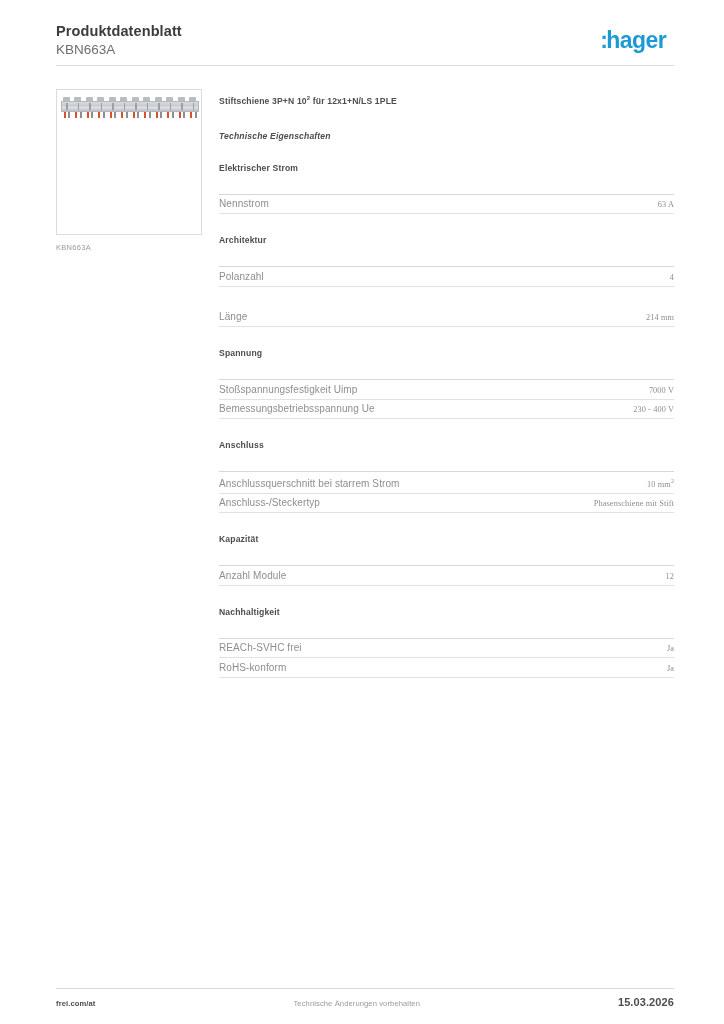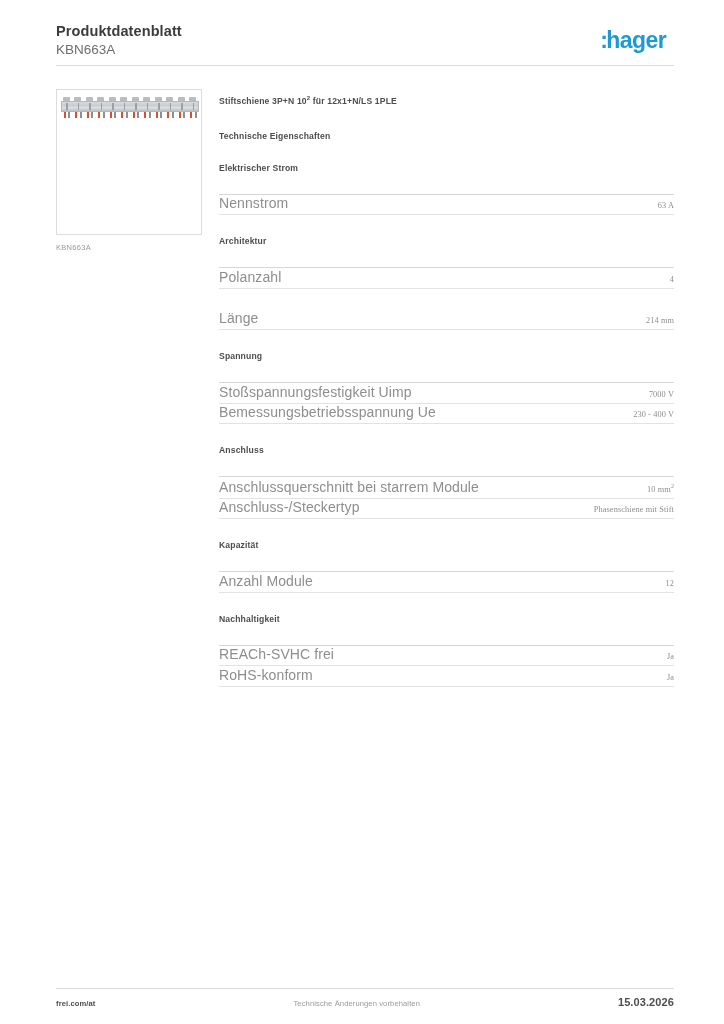--- a/index.html
+++ b/index.html
@@ -125,41 +125,42 @@
     line-height: 12px;
   }
   .product-name sup { font-size: 6px; vertical-align: super; }
   .section-title {
     font-size: 8.6px;
     font-weight: bold;
     color: #4d4d4d;
     letter-spacing: 0.15px;
     margin-top: 23px;
     line-height: 12px;
+    font-style: italic;
   }
   .group { margin-top: 21px; }
   .group-heading {
     font-size: 8.6px;
     font-weight: bold;
     color: #4d4d4d;
     letter-spacing: 0.15px;
     padding-bottom: 20px;
     border-bottom: 1px solid #d7d7d7;
     line-height: 11px;
   }
   .row {
     display: flex;
     justify-content: space-between;
     align-items: baseline;
     border-bottom: 1px solid #e2e2e2;
     padding: 3.5px 0 3px 0;
     min-height: 14px;
   }
   .row-label {
-    font-size: 14px;
+    font-size: 10px;
     color: #8e8e8e;
     letter-spacing: 0.1px;
     line-height: 11px;
   }
   .row-value {
     font-size: 8.3px;
     color: #8e8e8e;
     letter-spacing: 0.1px;
     line-height: 11px;
     white-space: nowrap;
@@ -300,21 +301,21 @@
             <div class="row-value"><span>7000 V</span></div>
           </div>
           <div class="row">
             <div class="row-label">Bemessungsbetriebsspannung Ue</div>
             <div class="row-value"><span>230 - 400 V</span></div>
           </div>
         </div>
         <div class="group">
           <div class="group-heading">Anschluss</div>
           <div class="row">
-            <div class="row-label">Anschlussquerschnitt bei starrem Module</div>
+            <div class="row-label">Anschlussquerschnitt bei starrem Strom</div>
             <div class="row-value"><span>10 mm</span><sup>2</sup></div>
           </div>
           <div class="row">
             <div class="row-label">Anschluss-/Steckertyp</div>
             <div class="row-value"><span>Phasenschiene mit Stift</span></div>
           </div>
         </div>
         <div class="group">
           <div class="group-heading">Kapazität</div>
           <div class="row">

